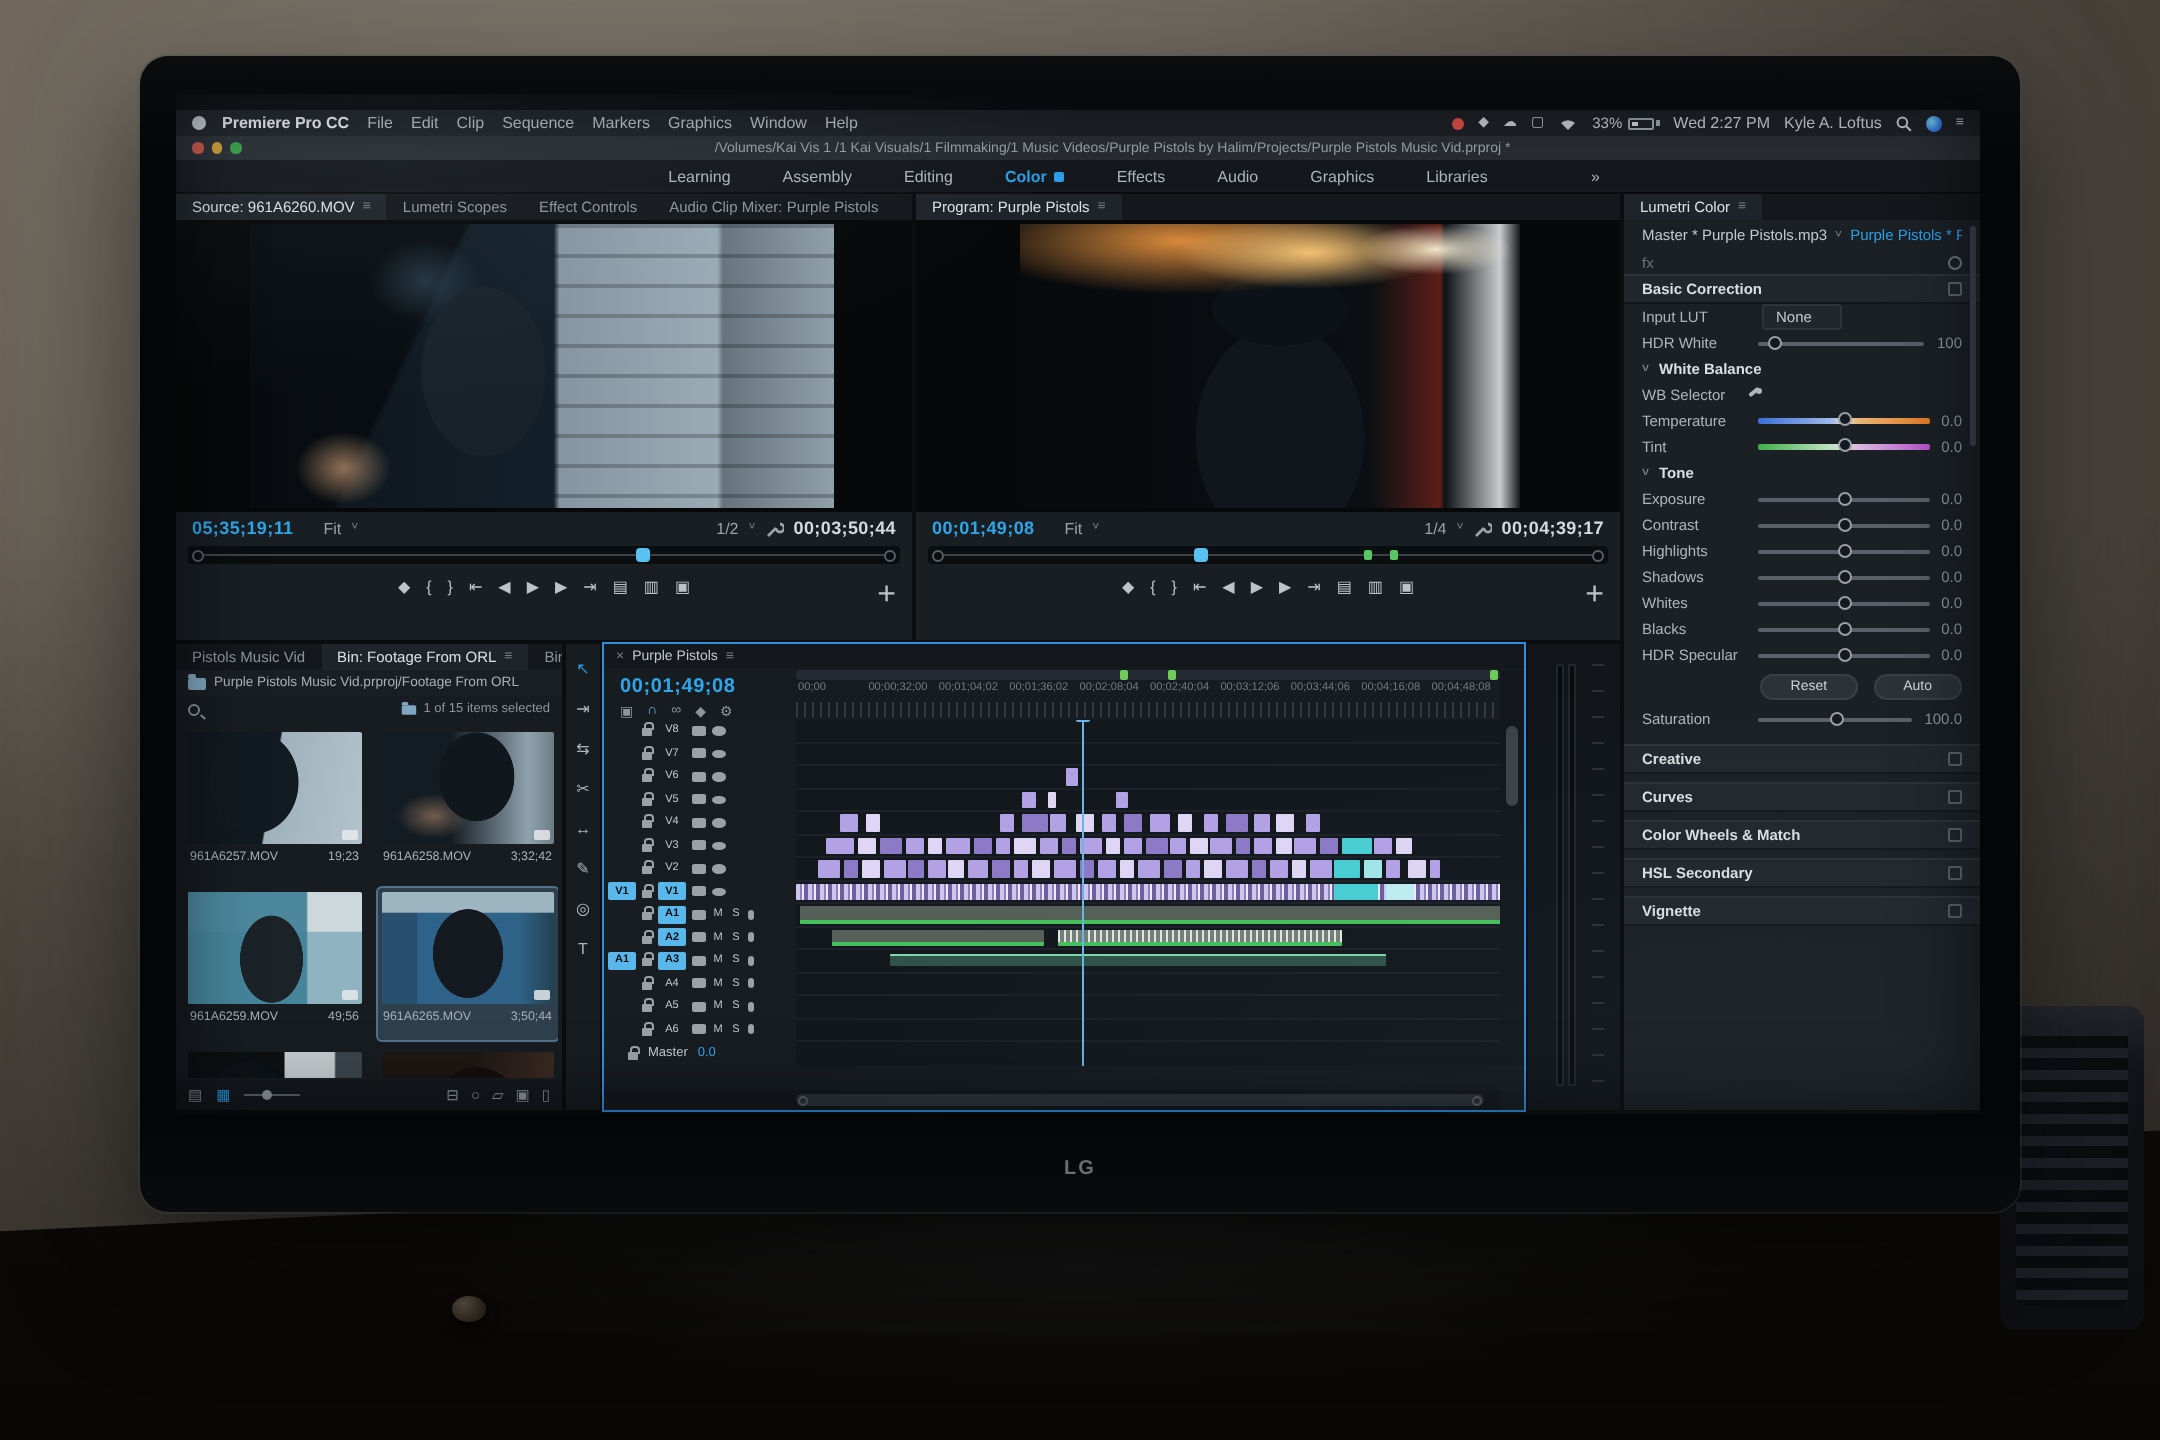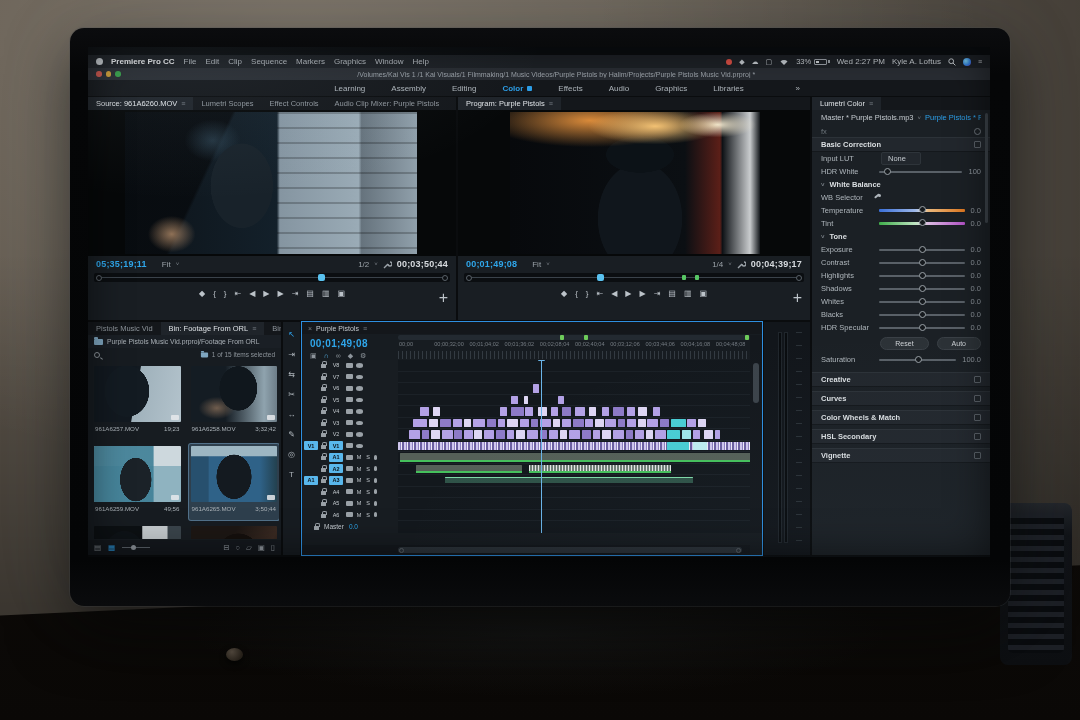--- a/index.html
+++ b/index.html
@@ -940,14 +940,15 @@
       <div class="panel meters">
         <div class="mbars">
             <i></i>
             <i></i>
           </div>
         <div class="mticks"></div>
       </div>
 
       <div class="screen-glare"></div>
     </div>
+    <div class="lg">LG</div>
   </div>
 </div>
 
 </body></html>

